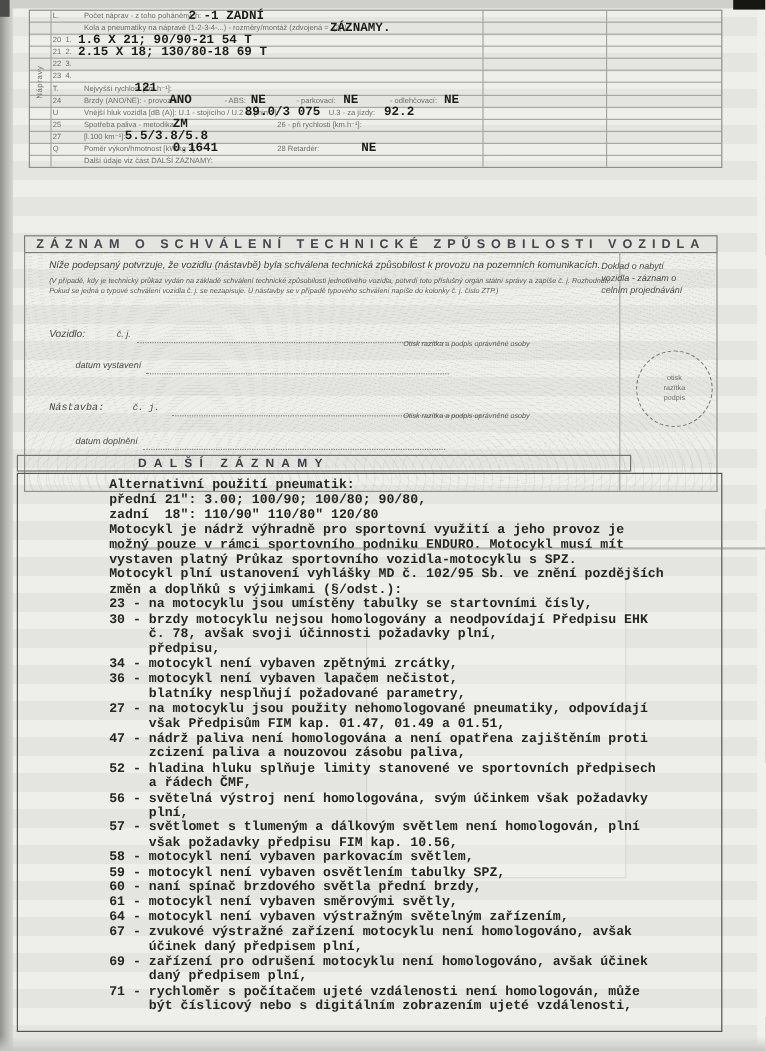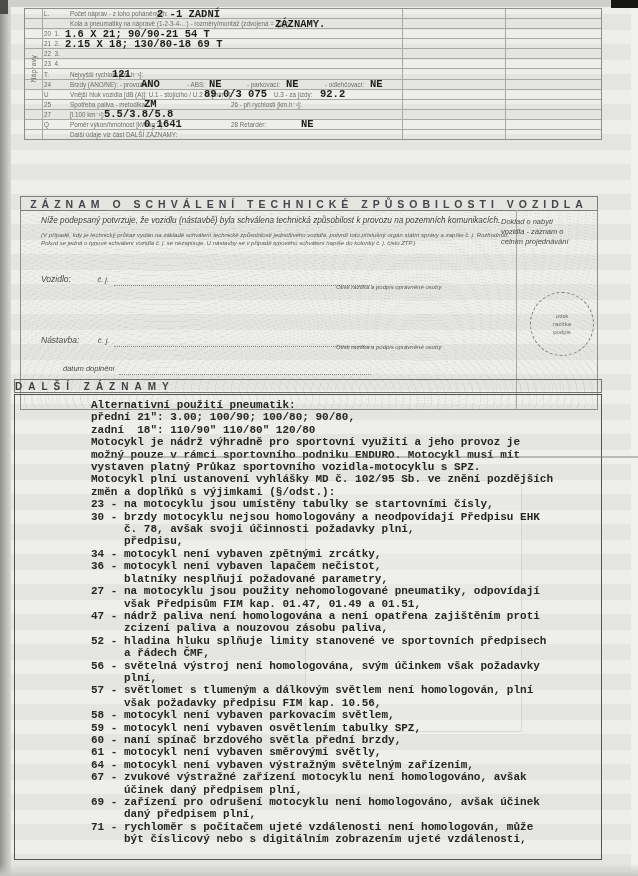--- a/index.html
+++ b/index.html
@@ -46,22 +46,22 @@
   .fieldlabel{font-size:8.5px;font-style:italic;color:#474746;}
   .cj{font-size:7.5px;font-style:italic;color:#474746;}
   .dots{display:inline-block;border-bottom:1px dotted #8a8a84;height:8px;vertical-align:bottom;}
   .stampnote{position:absolute;font-size:6px;font-style:italic;color:#5a5a54;white-space:nowrap;}
   .rightnote{position:absolute;left:480px;top:7px;width:68px;font-size:7.5px;line-height:10px;font-style:italic;color:#474746;}
   .stampcircle{position:absolute;left:509px;top:82px;width:64px;height:64px;border:1px dashed #7d7d77;border-radius:50%;
     display:flex;flex-direction:column;align-items:center;justify-content:center;box-sizing:border-box;}
   .stampcircle div{font-size:6px;line-height:8px;color:#6d6d67;}
 
   
-  .dz-title{position:absolute;left:14px;top:379px;width:588px;height:14px;border:1px solid #74746f;box-sizing:border-box;
-    font-weight:bold;font-size:10px;letter-spacing:6px;line-height:13px;color:#3e3e44;white-space:nowrap;}
+  .dz-title{position:absolute;left:14px;top:379px;width:512px;height:14px;border:1px solid #74746f;box-sizing:border-box;
+    font-weight:bold;font-size:10px;letter-spacing:6px;line-height:13px;padding-left:100px;color:#3e3e44;white-space:nowrap;}
   .dz-body{position:absolute;left:14px;top:394px;width:588px;height:466px;border:1px solid #55554f;box-sizing:border-box;}
   .dz-wm{position:absolute;left:290px;top:85px;width:215px;height:250px;border:1px solid rgba(160,160,154,.28);background:rgba(242,242,238,.35);}
   .dz-text{position:absolute;left:76px;top:4px;font-family:"Liberation Mono","DejaVu Sans Mono",monospace;font-weight:bold;
     font-size:11px;line-height:12.4px;color:#262624;}
   .dz-text div{white-space:pre;}
 </style>
 </head>
 <body>
 
 <div class="page">
@@ -157,22 +157,26 @@
     <div class="schval-divider"></div>
     <div class="intro">Níže podepsaný potvrzuje, že vozidlu (nástavbě) byla schválena technická způsobilost k provozu na pozemních komunikacích.</div>
     <div class="fine">(V případě, kdy je technický průkaz vydán na základě schválení technické způsobilosti jednotlivého vozidla, potvrdí toto příslušný orgán státní správy a zapíše č. j. Rozhodnutí. Pokud se jedná o typové schválení vozidla č. j. se nezapisuje. U nástavby se v případě typového schválení napíše do kolonky č. j. číslo ZTP.)</div>
 
     <div style="position:absolute;left:20px;top:58px;">
       <span class="fieldlabel">Vozidlo:</span>
       <span class="cj" style="margin-left:22px">č. j.</span>
       <span class="dots" style="width:258px"></span>
     </div>
     <div class="stampnote" style="left:315px;top:74px;">Otisk razítka a podpis oprávněné osoby</div>
-
-    <div style="position:absolute;left:20px;top:119px;">
+    <div style="position:absolute;left:42px;top:84px;">
+      <span class="cj">datum vystavení</span>
+      <span class="dots" style="width:252px"></span>
+    </div>
+
+    <div style="position:absolute;left:20px;top:119px;font-family:Liberation Mono, monospace;">
       <span class="fieldlabel">Nástavba:</span>
       <span class="cj" style="margin-left:14px">č. j.</span>
       <span class="dots" style="width:258px"></span>
     </div>
     <div class="stampnote" style="left:315px;top:134px;">Otisk razítka a podpis oprávněné osoby</div>
     <div style="position:absolute;left:42px;top:147px;">
       <span class="cj">datum doplnění</span>
       <span class="dots" style="width:252px"></span>
     </div>
 

